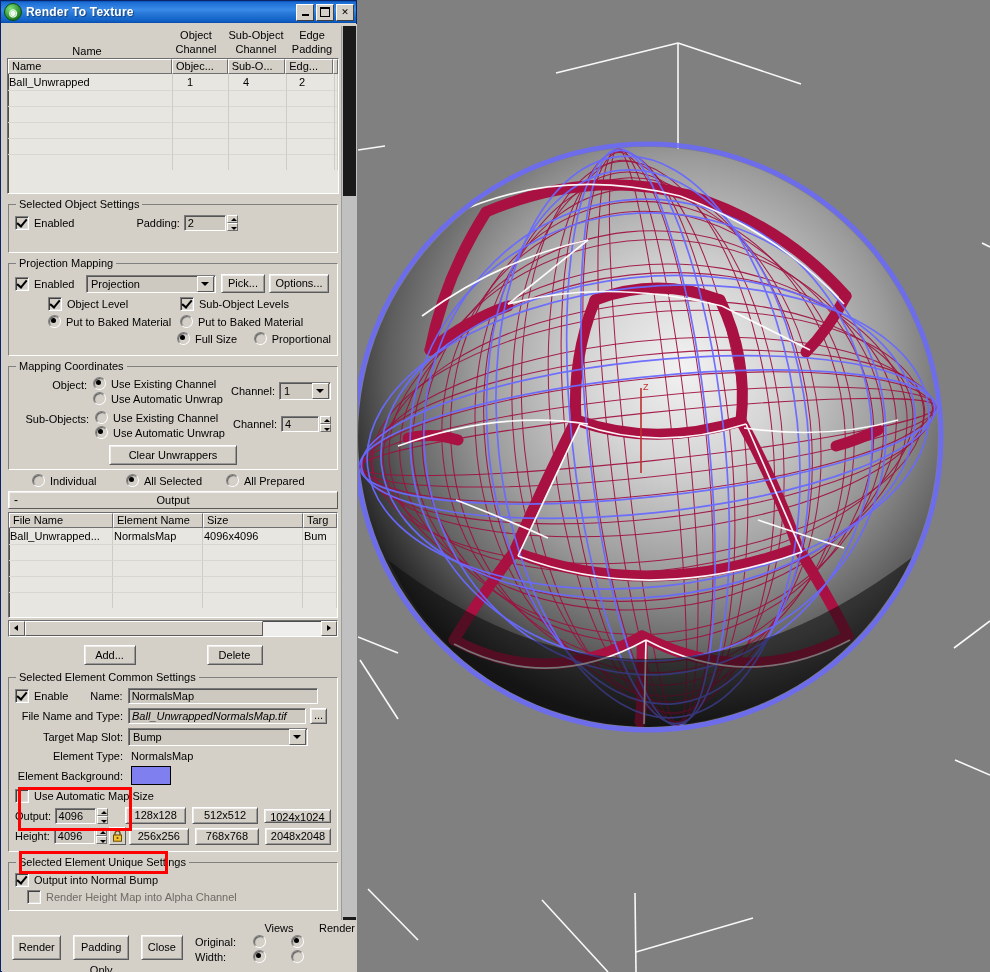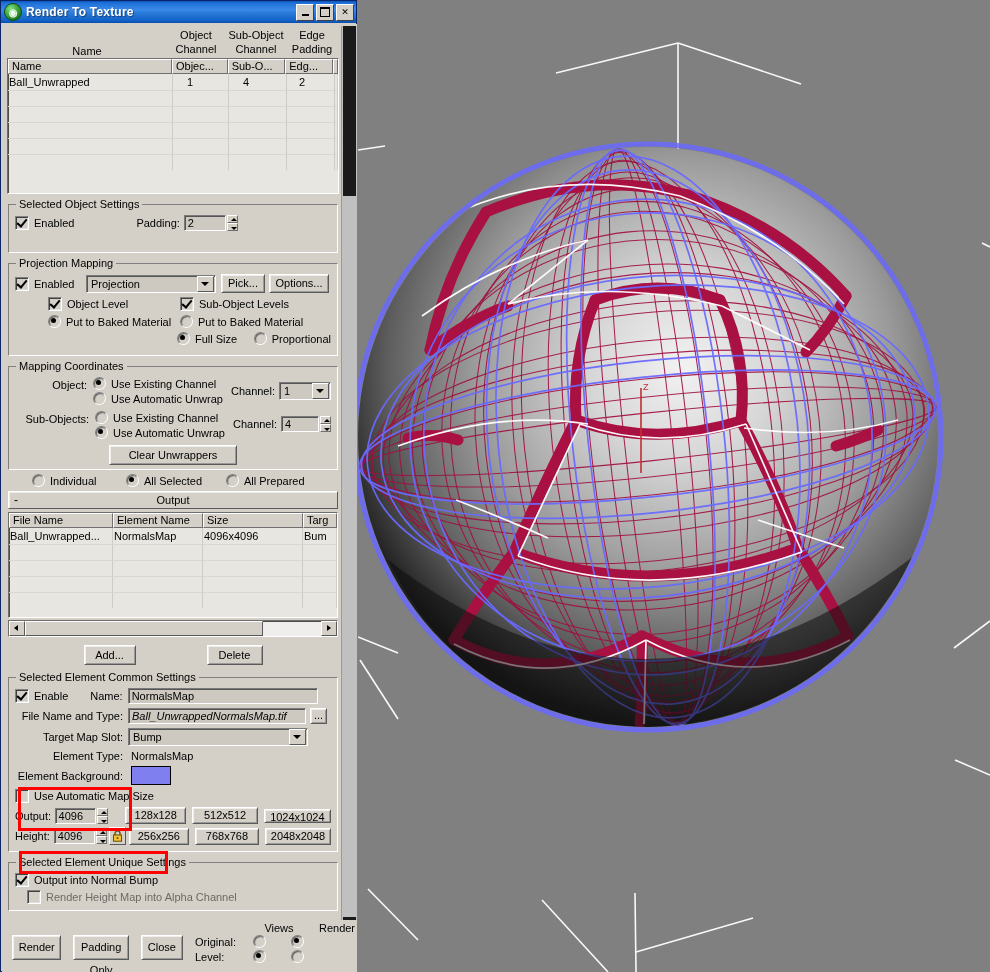--- a/index.html
+++ b/index.html
@@ -625,21 +625,21 @@
             <div style="display:flex;align-items:center;margin-top:1px;">
               <span class="lbl" style="width:46px;">Original:</span>
               <span style="width:36px;display:flex;justify-content:center;">
                   <span class="rad"></span>
                 </span>
               <span style="width:40px;display:flex;justify-content:center;">
                   <span class="rad on"></span>
                 </span>
             </div>
             <div style="display:flex;align-items:center;margin-top:2px;">
-              <span class="lbl" style="width:46px;">Level:</span>
+              <span class="lbl" style="width:46px;">Width:</span>
               <span style="width:36px;display:flex;justify-content:center;">
                   <span class="rad on"></span>
                 </span>
               <span style="width:40px;display:flex;justify-content:center;">
                   <span class="rad"></span>
                 </span>
             </div>
           </div>
         </div>
       </div>

